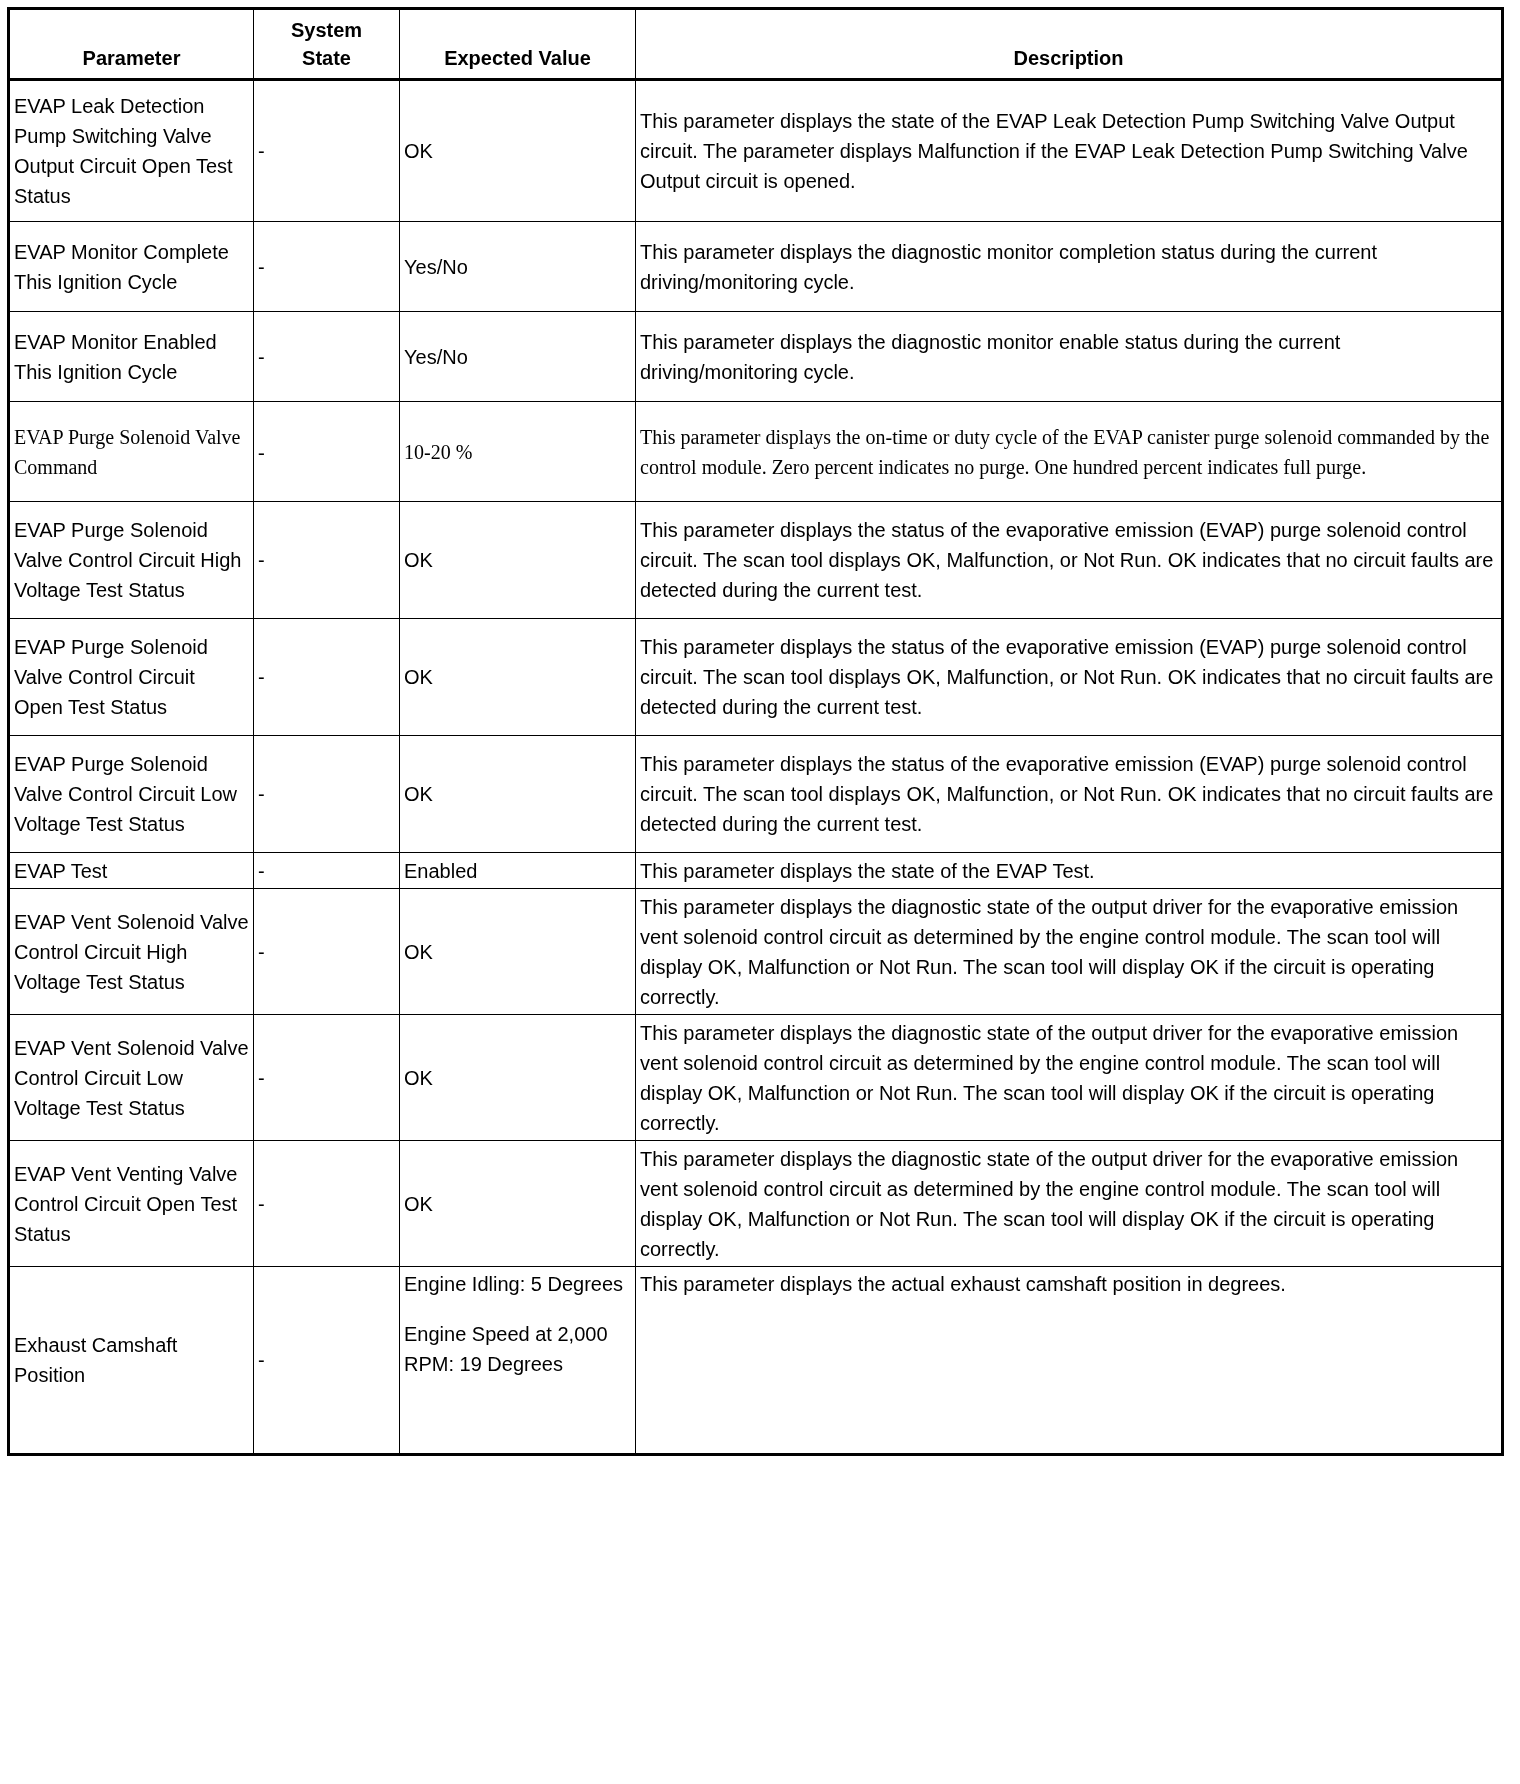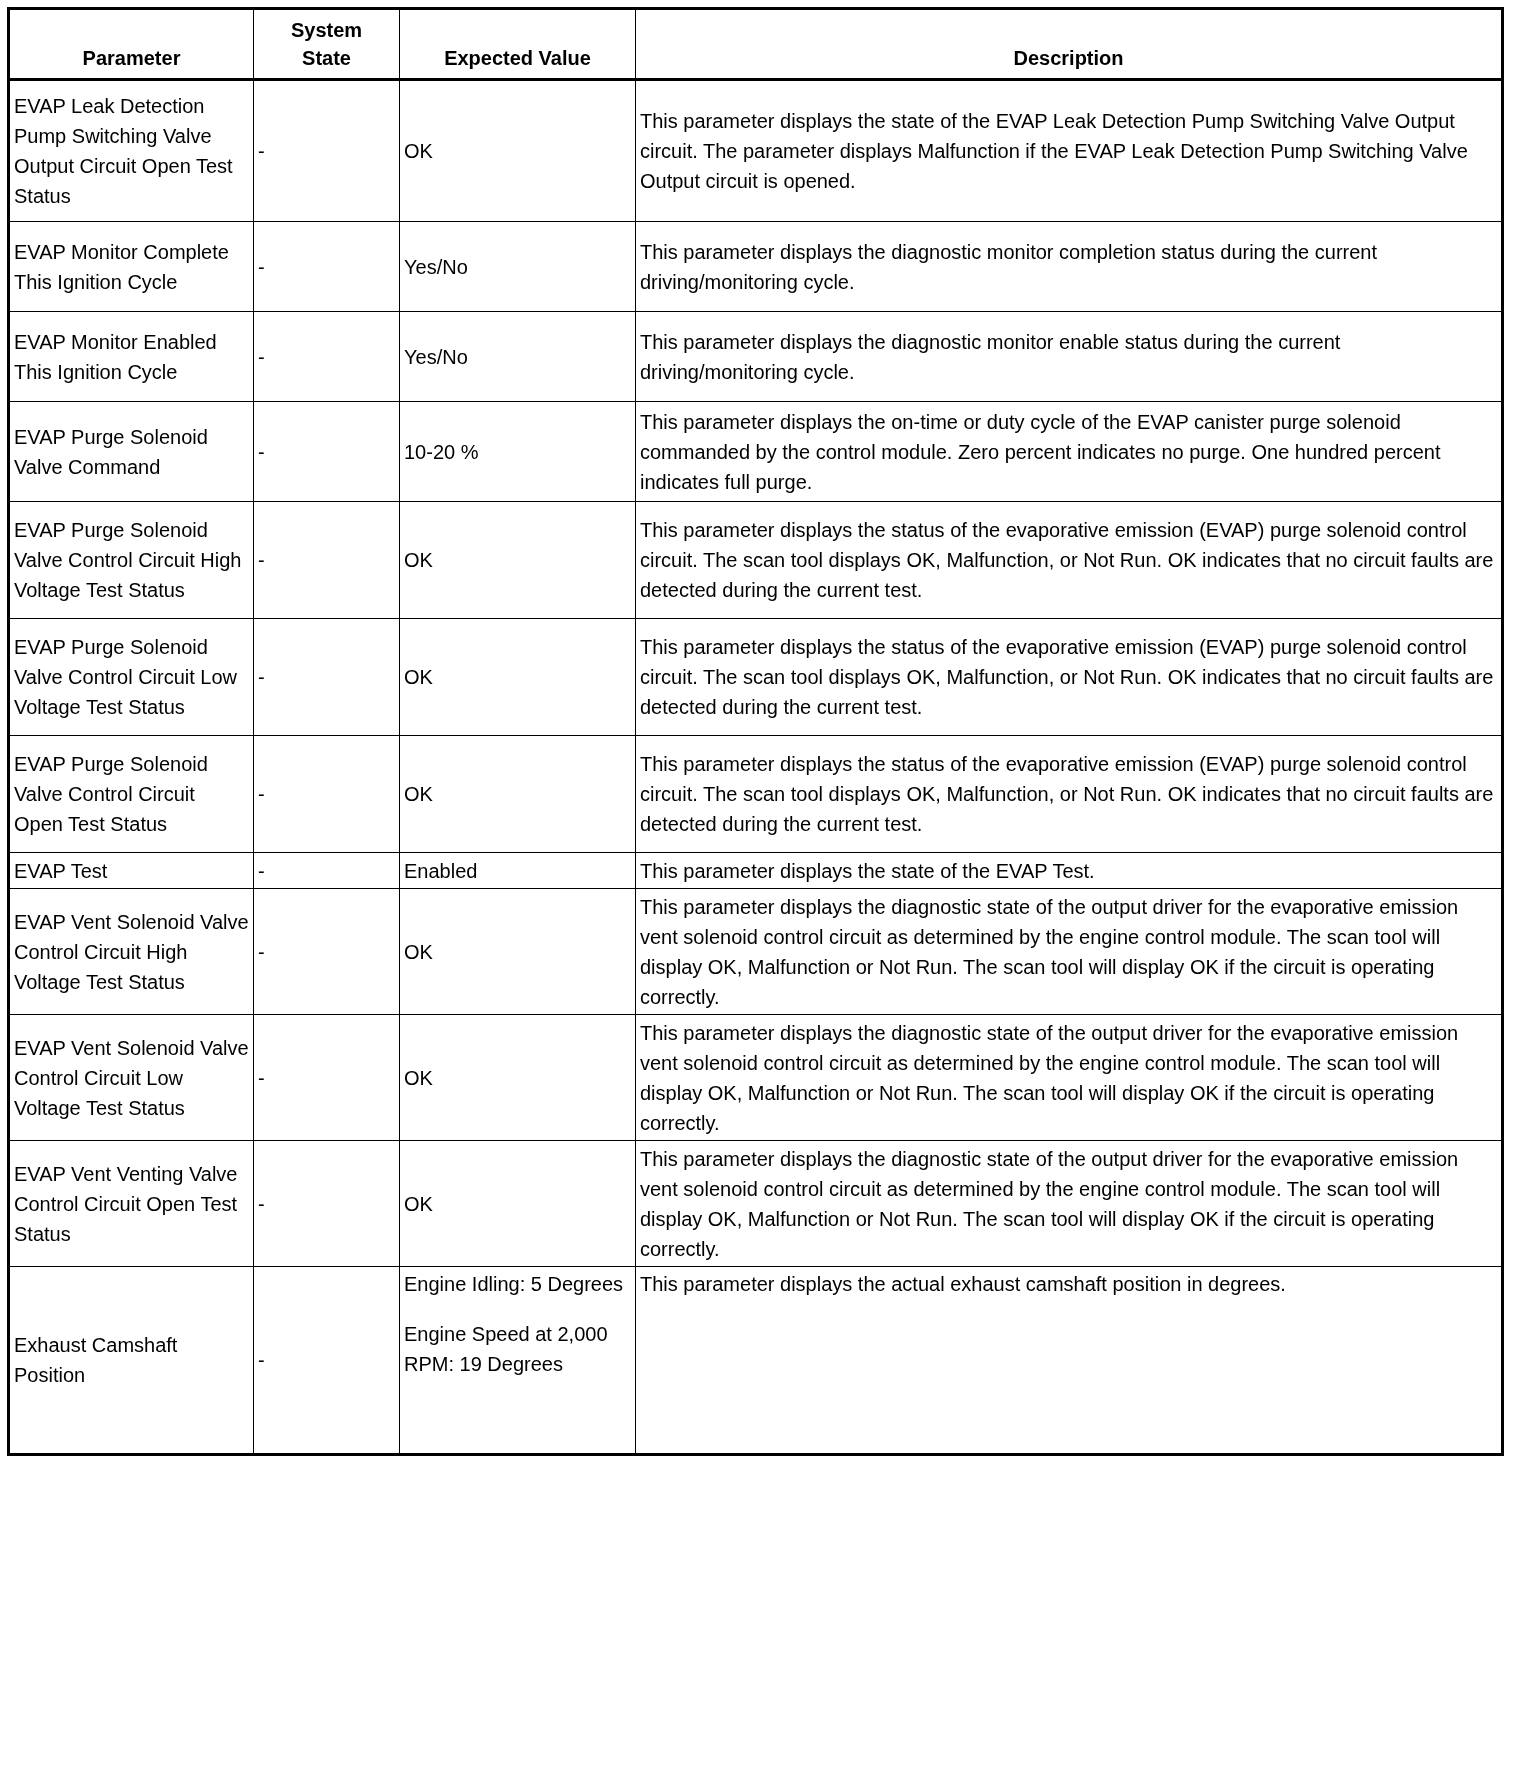--- a/index.html
+++ b/index.html
@@ -70,40 +70,40 @@
       <td class="state">-</td>
       <td class="exp">Yes/No</td>
       <td class="desc">This parameter displays the diagnostic monitor completion status during the current driving/monitoring cycle.</td>
     </tr>
     <tr style="height:90px;">
       <td class="param">EVAP Monitor Enabled This Ignition Cycle</td>
       <td class="state">-</td>
       <td class="exp">Yes/No</td>
       <td class="desc">This parameter displays the diagnostic monitor enable status during the current driving/monitoring cycle.</td>
     </tr>
-    <tr style="height:100px;">
+    <tr style="height:100px;font-family:Liberation Serif, serif;">
       <td class="param">EVAP Purge Solenoid Valve Command</td>
       <td class="state">-</td>
       <td class="exp">10-20 %</td>
       <td class="desc">This parameter displays the on-time or duty cycle of the EVAP canister purge solenoid commanded by the control module. Zero percent indicates no purge. One hundred percent indicates full purge.</td>
     </tr>
     <tr style="height:117px;">
       <td class="param">EVAP Purge Solenoid Valve Control Circuit High Voltage Test Status</td>
       <td class="state">-</td>
       <td class="exp">OK</td>
       <td class="desc">This parameter displays the status of the evaporative emission (EVAP) purge solenoid control circuit. The scan tool displays OK, Malfunction, or Not Run. OK indicates that no circuit faults are detected during the current test.</td>
     </tr>
     <tr style="height:117px;">
-      <td class="param">EVAP Purge Solenoid Valve Control Circuit Low Voltage Test Status</td>
+      <td class="param">EVAP Purge Solenoid Valve Control Circuit Open Test Status</td>
       <td class="state">-</td>
       <td class="exp">OK</td>
       <td class="desc">This parameter displays the status of the evaporative emission (EVAP) purge solenoid control circuit. The scan tool displays OK, Malfunction, or Not Run. OK indicates that no circuit faults are detected during the current test.</td>
     </tr>
     <tr style="height:117px;">
-      <td class="param">EVAP Purge Solenoid Valve Control Circuit Open Test Status</td>
+      <td class="param">EVAP Purge Solenoid Valve Control Circuit Low Voltage Test Status</td>
       <td class="state">-</td>
       <td class="exp">OK</td>
       <td class="desc">This parameter displays the status of the evaporative emission (EVAP) purge solenoid control circuit. The scan tool displays OK, Malfunction, or Not Run. OK indicates that no circuit faults are detected during the current test.</td>
     </tr>
     <tr style="height:36px;">
       <td class="param">EVAP Test</td>
       <td class="state">-</td>
       <td class="exp">Enabled</td>
       <td class="desc">This parameter displays the state of the EVAP Test.</td>
     </tr>

